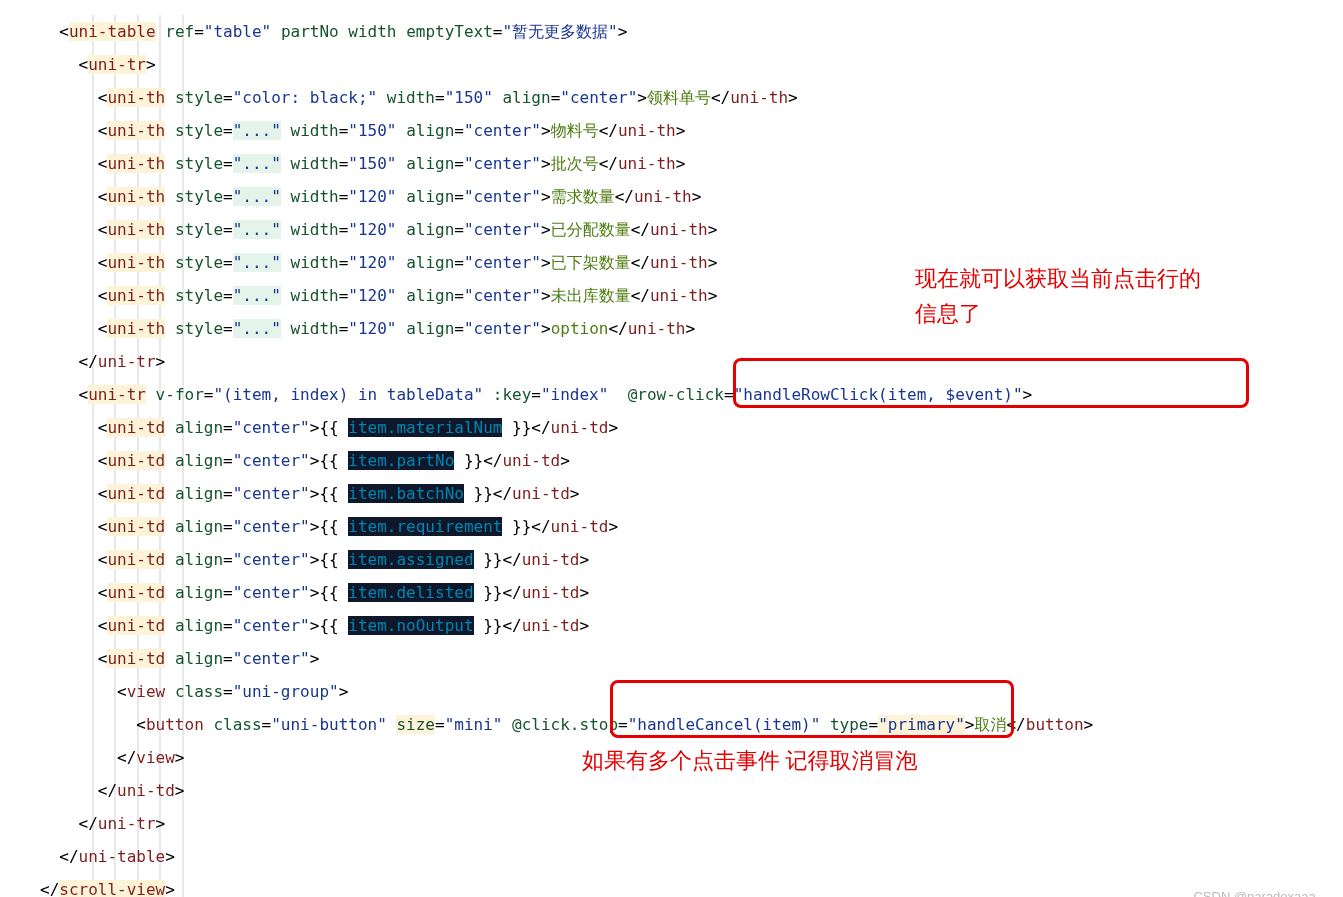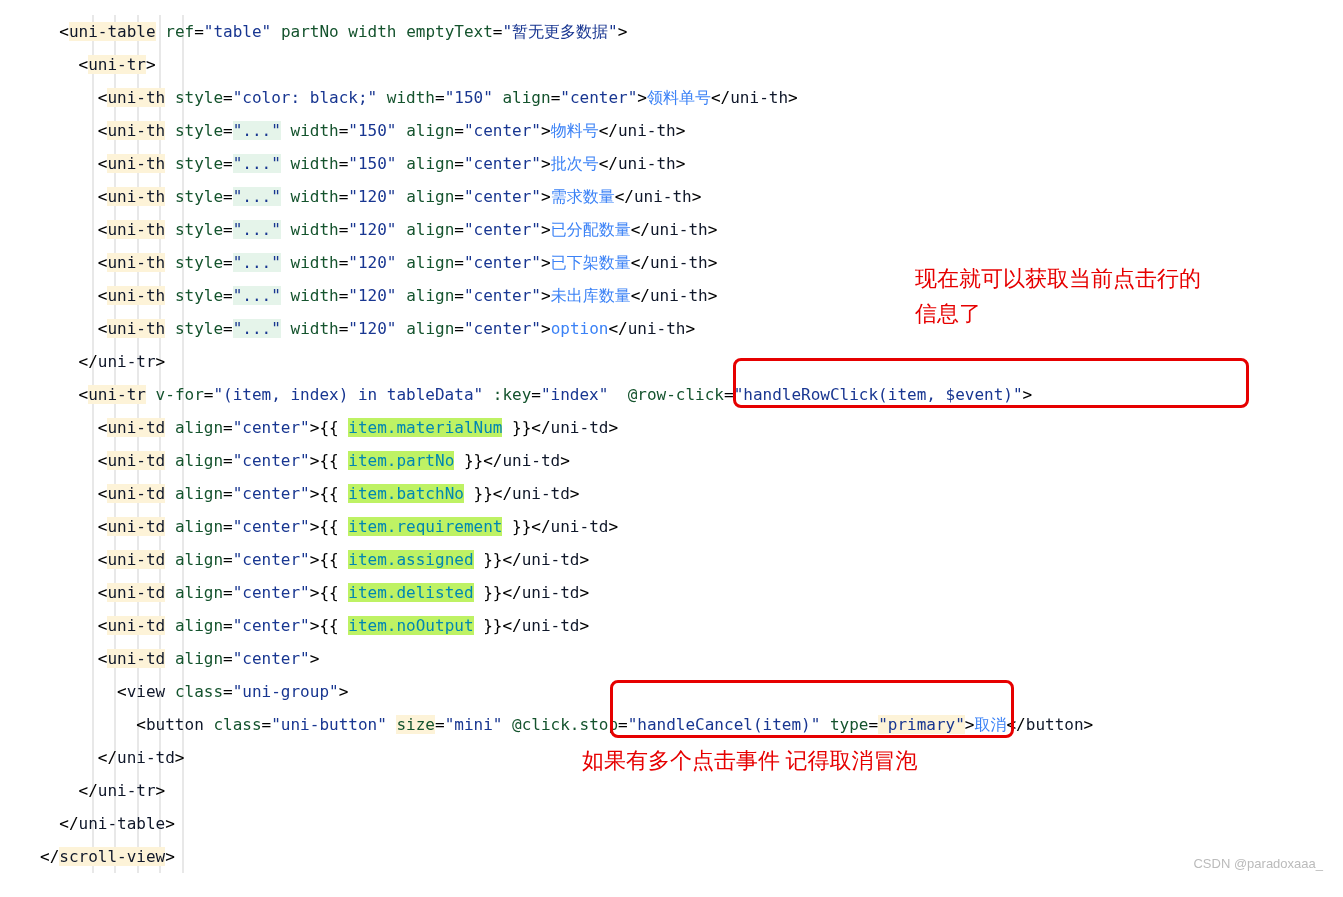--- a/index.html
+++ b/index.html
@@ -1,27 +1,27 @@
 <!DOCTYPE html>
 <html><head>
 <meta charset="utf-8">
 <style>
 body{margin:0;padding:15px 40px;font-family:Consolas,Monaco,monospace;font-size:16px;line-height:33px;background:#fff;color:#000;position:relative}
 .line{white-space:pre;position:relative}
 .guide{position:absolute;width:2px;background:#e8e8e8;top:0;bottom:0}
 .g1{left:52px}.g2{left:74px}.g3{left:97px}.g4{left:119px}.g5{left:142px}
-.tag{color:#0f172a}
+.tag{color:#7f1d1d}
 .attr{color:#14532d}
 .str{color:#183691}
 .punc{color:#000}
 .brace{color:#000}
-.expr{color:#0086b3;background:#bef264}
+.expr{color:#0086b3;background:#0f172a}
 .hl{background:#fdf3d8}
 .hlg{background:#e5f4ea}
-.txt{color:#3b82f6}
+.txt{color:#4d7c0f}
 .annot{color:#e60000;font-family:Liberation Serif, serif;font-size:22px;position:absolute}
 .box{border:3px solid #e60000;border-radius:8px;position:absolute}
 .watermark{position:absolute;right:20px;bottom:8px;color:#bbb;font-size:13px;font-family:Arial}
 </style>
 </head>
 <body>
 
 <div style="position:relative">
 <div class="guide g1"></div>
     <div class="guide g2"></div>
@@ -57,20 +57,21 @@
       <div class="line">      <span class="punc">&lt;</span><span class="tag hl">uni-td</span> <span class="attr">align</span><span class="punc">=</span><span class="str">"center"</span><span class="punc">&gt;</span><span class="brace">{{ </span><span class="expr">item.delisted</span><span class="brace"> }}</span><span class="punc">&lt;/</span><span class="tag">uni-td</span><span class="punc">&gt;</span></div>
       <div class="line">      <span class="punc">&lt;</span><span class="tag hl">uni-td</span> <span class="attr">align</span><span class="punc">=</span><span class="str">"center"</span><span class="punc">&gt;</span><span class="brace">{{ </span><span class="expr">item.noOutput</span><span class="brace"> }}</span><span class="punc">&lt;/</span><span class="tag">uni-td</span><span class="punc">&gt;</span></div>
     </div>
 
 <div class="line">      <span class="punc">&lt;</span><span class="tag hl">uni-td</span> <span class="attr">align</span><span class="punc">=</span><span class="str">"center"</span><span class="punc">&gt;</span></div>
 
 <div class="line">        <span class="punc">&lt;</span><span class="tag">view</span> <span class="attr">class</span><span class="punc">=</span><span class="str">"uni-group"</span><span class="punc">&gt;</span></div>
 
 <div class="line">          <span class="punc">&lt;</span><span class="tag">button</span> <span class="attr">class</span><span class="punc">=</span><span class="str">"uni-button"</span> <span class="attr hl">size</span><span class="punc">=</span><span class="str">"mini"</span> <span class="attr">@click.stop</span><span class="punc">=</span><span class="str">"handleCancel(item)"</span> <span class="attr">type</span><span class="punc">=</span><span class="str hl">"primary"</span><span class="punc">&gt;</span><span class="txt">取消</span><span class="punc">&lt;/</span><span class="tag">button</span><span class="punc">&gt;</span></div>
 
+<div class="line">        <span class="punc">&lt;/</span><span class="tag">view</span><span class="punc">&gt;</span></div>
 <div class="line">      <span class="punc">&lt;/</span><span class="tag">uni-td</span><span class="punc">&gt;</span></div>
 <div class="line">    <span class="punc">&lt;/</span><span class="tag">uni-tr</span><span class="punc">&gt;</span></div>
 <div class="line">  <span class="punc">&lt;/</span><span class="tag">uni-table</span><span class="punc">&gt;</span></div>
 <div class="line"><span class="punc">&lt;/</span><span class="tag hl">scroll-view</span><span class="punc">&gt;</span></div>
 
 </div>
 
 <div class="annot" style="top:262px;left:915px"><span>现在就可以获取当前点击行的</span></div>
 <div class="annot" style="top:297px;left:915px"><span>信息了</span></div>
 <div class="box" style="top:358px;left:733px;width:510px;height:44px"></div>

